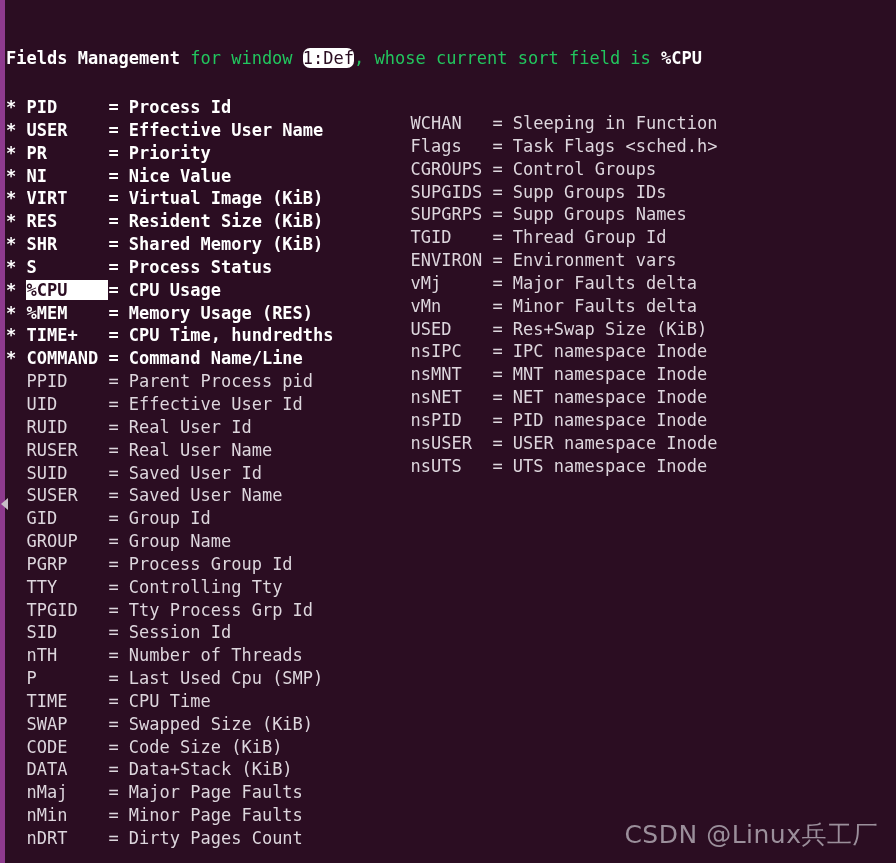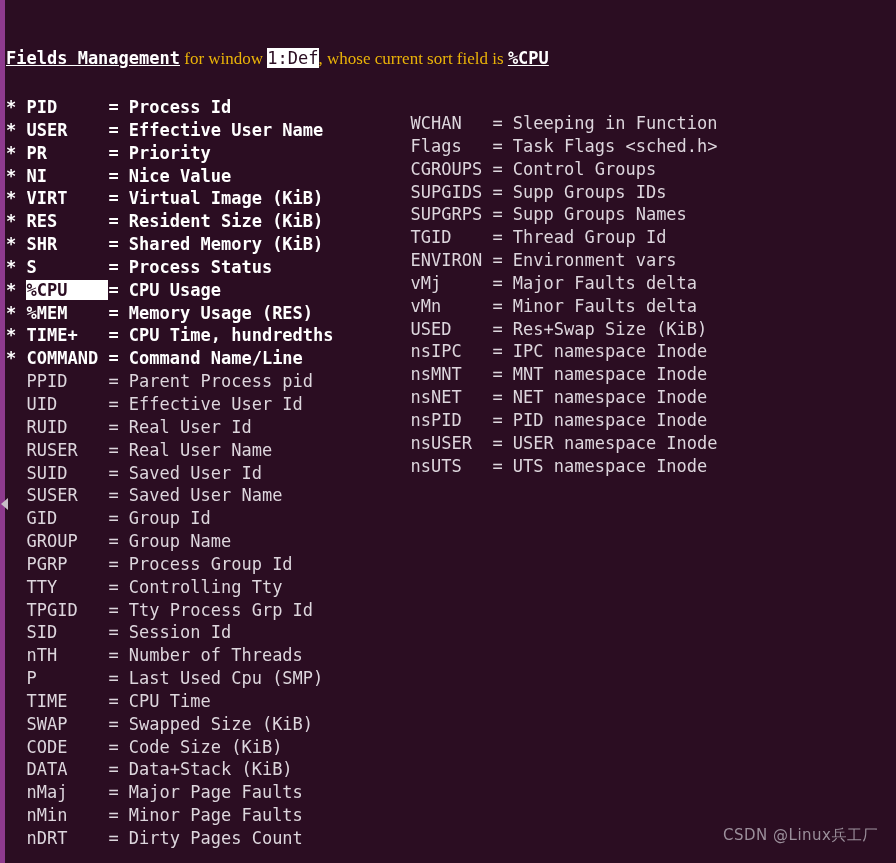--- a/index.html
+++ b/index.html
@@ -60,23 +60,23 @@
     left: 6px;
     top: 1px;
     width: 886px;
   }
 
   .row {
     height: 22.85px;
     white-space: pre;
   }
 
-  .hdr { color: #eab308; font-family: Liberation Serif, serif; }
-  .b   { font-weight: bold; color: #ffffff; text-decoration: underline; }
-  .inv { background: #ffffff; color: #2b0d22; }
+  .hdr { color: #22c55e; }
+  .b   { font-weight: bold; color: #ffffff; }
+  .inv { background: #ffffff; color: #2b0d22; border-radius: 7px; }
 
   
   #fields {
     position: absolute;
     left: 6px;
     top: 96px;
     width: 886px;
   }
   .frow {
     position: relative;
@@ -99,21 +99,21 @@
     background: #ffffff;
     color: #2b0d22;
     font-weight: bold;
   }
 
   #watermark {
     position: absolute;
     right: 18px;
     bottom: 16px;
     font-family: "DejaVu Sans", "Liberation Sans", sans-serif;
-    font-size: 15px;
+    font-size: 25px;
     color: #9b8f9b;
     letter-spacing: 0.5px;
     white-space: pre;
   }
 </style>
 </head>
 <body>
 
 <div id="terminal">
 

